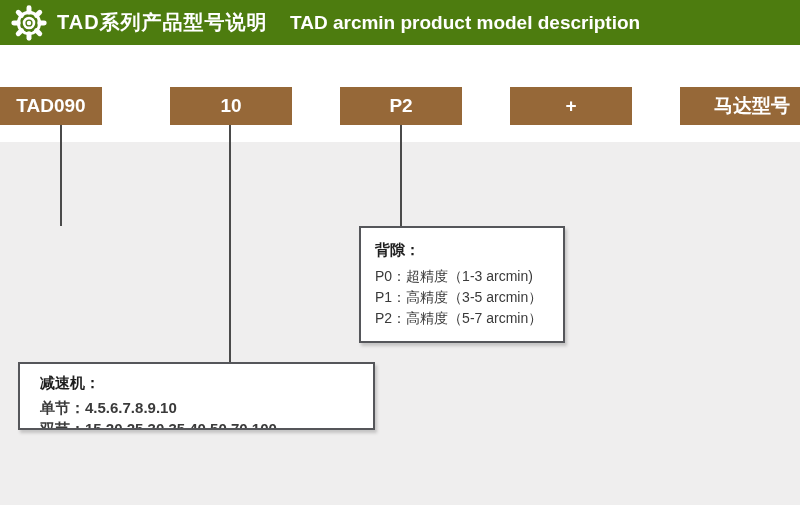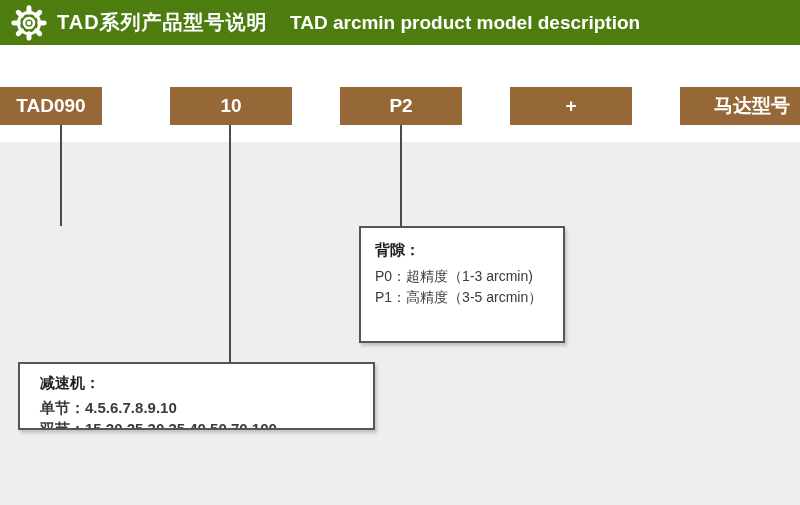--- a/index.html
+++ b/index.html
@@ -110,20 +110,21 @@
 
   <div class="vline vl-series"></div>
   <div class="vline vl-ratio"></div>
   <div class="vline vl-backlash"></div>
 
 
   <div class="callout co-backlash">
     <div class="ctitle">背隙：</div>
     <div class="citem">P0：超精度（1-3 arcmin)</div>
     <div class="citem">P1：高精度（3-5 arcmin）</div>
+    <div class="citem">P2：高精度（5-7 arcmin）</div>
   </div>
 
   <div class="callout co-reducer">
     <div class="ctitle">减速机：</div>
     <div class="citem">单节：4.5.6.7.8.9.10</div>
     <div class="citem">双节：15.20.25.30.35.40.50.70.100</div>
   </div>
 
 </div>
 

